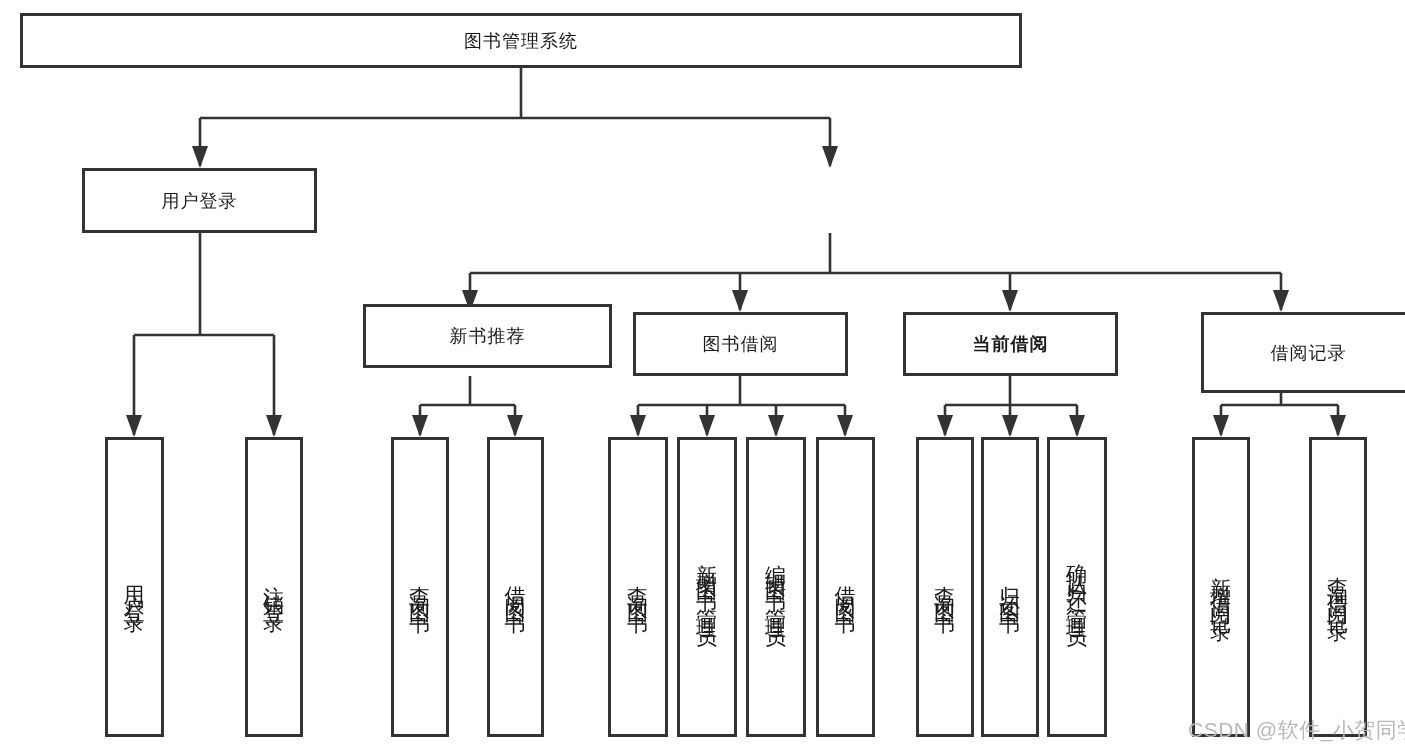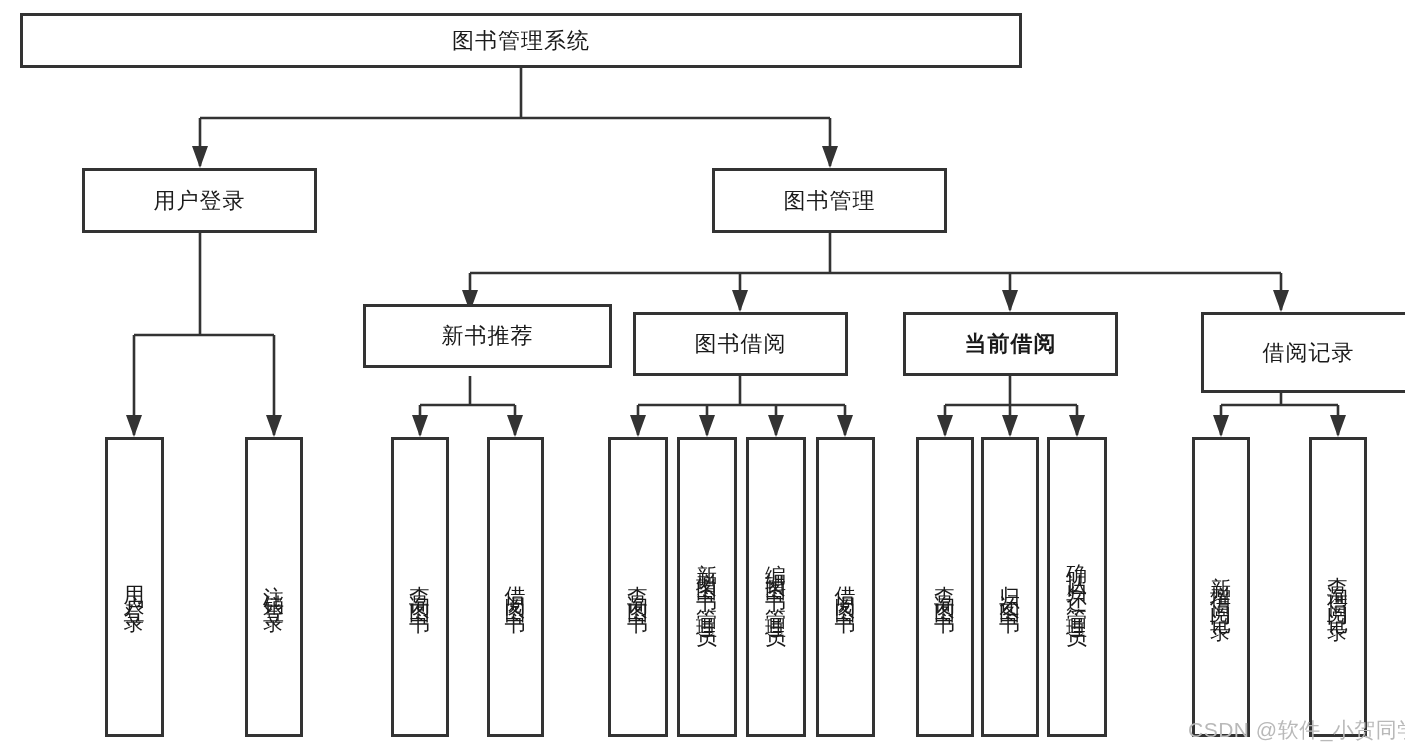--- a/index.html
+++ b/index.html
@@ -13,21 +13,21 @@
   .node{
     position:absolute;
     box-sizing:border-box;
     border:3px solid #333333;
     background:#ffffff;
     display:flex;
     align-items:center;
     justify-content:center;
     color:#1a1a1a;
   }
-  .hbox{font-size:22px;letter-spacing:1px;}
+  .hbox{font-size:18px;letter-spacing:1px;}
   .vbox{
     writing-mode:vertical-rl;
     text-orientation:mixed;
     font-size:21px;
     letter-spacing:9px;
     line-height:1;
   }
   .vbox span{display:block;}
   #wires{position:absolute;left:0;top:0;pointer-events:none;}
   #watermark{
@@ -64,23 +64,20 @@
              M1069 415 L1085 415 L1077 437 Z
              M1213 415 L1229 415 L1221 437 Z  M1330 415 L1346 415 L1338 437 Z"></path>
   </svg>
 
   <div class="node hbox" style="left:20px;top:13px;width:1002px;height:55px;">
     <span>图书管理系统</span>
   </div>
 
   <div class="node hbox" style="left:82px;top:168px;width:235px;height:65px;">
     <span>用户登录</span>
-  </div>
-  <div class="node hbox" style="left:712px;top:168px;width:235px;height:65px;">
-    <span>图书管理</span>
   </div>
 
   <div class="node hbox" style="left:363px;top:304px;width:249px;height:64px;">
     <span>新书推荐</span>
   </div>
   <div class="node hbox" style="left:633px;top:312px;width:215px;height:64px;font-family:Liberation Serif, serif;">
     <span>图书借阅</span>
   </div>
   <div class="node hbox" style="left:903px;top:312px;width:215px;height:64px;font-weight:bold;">
     <span>当前借阅</span>

